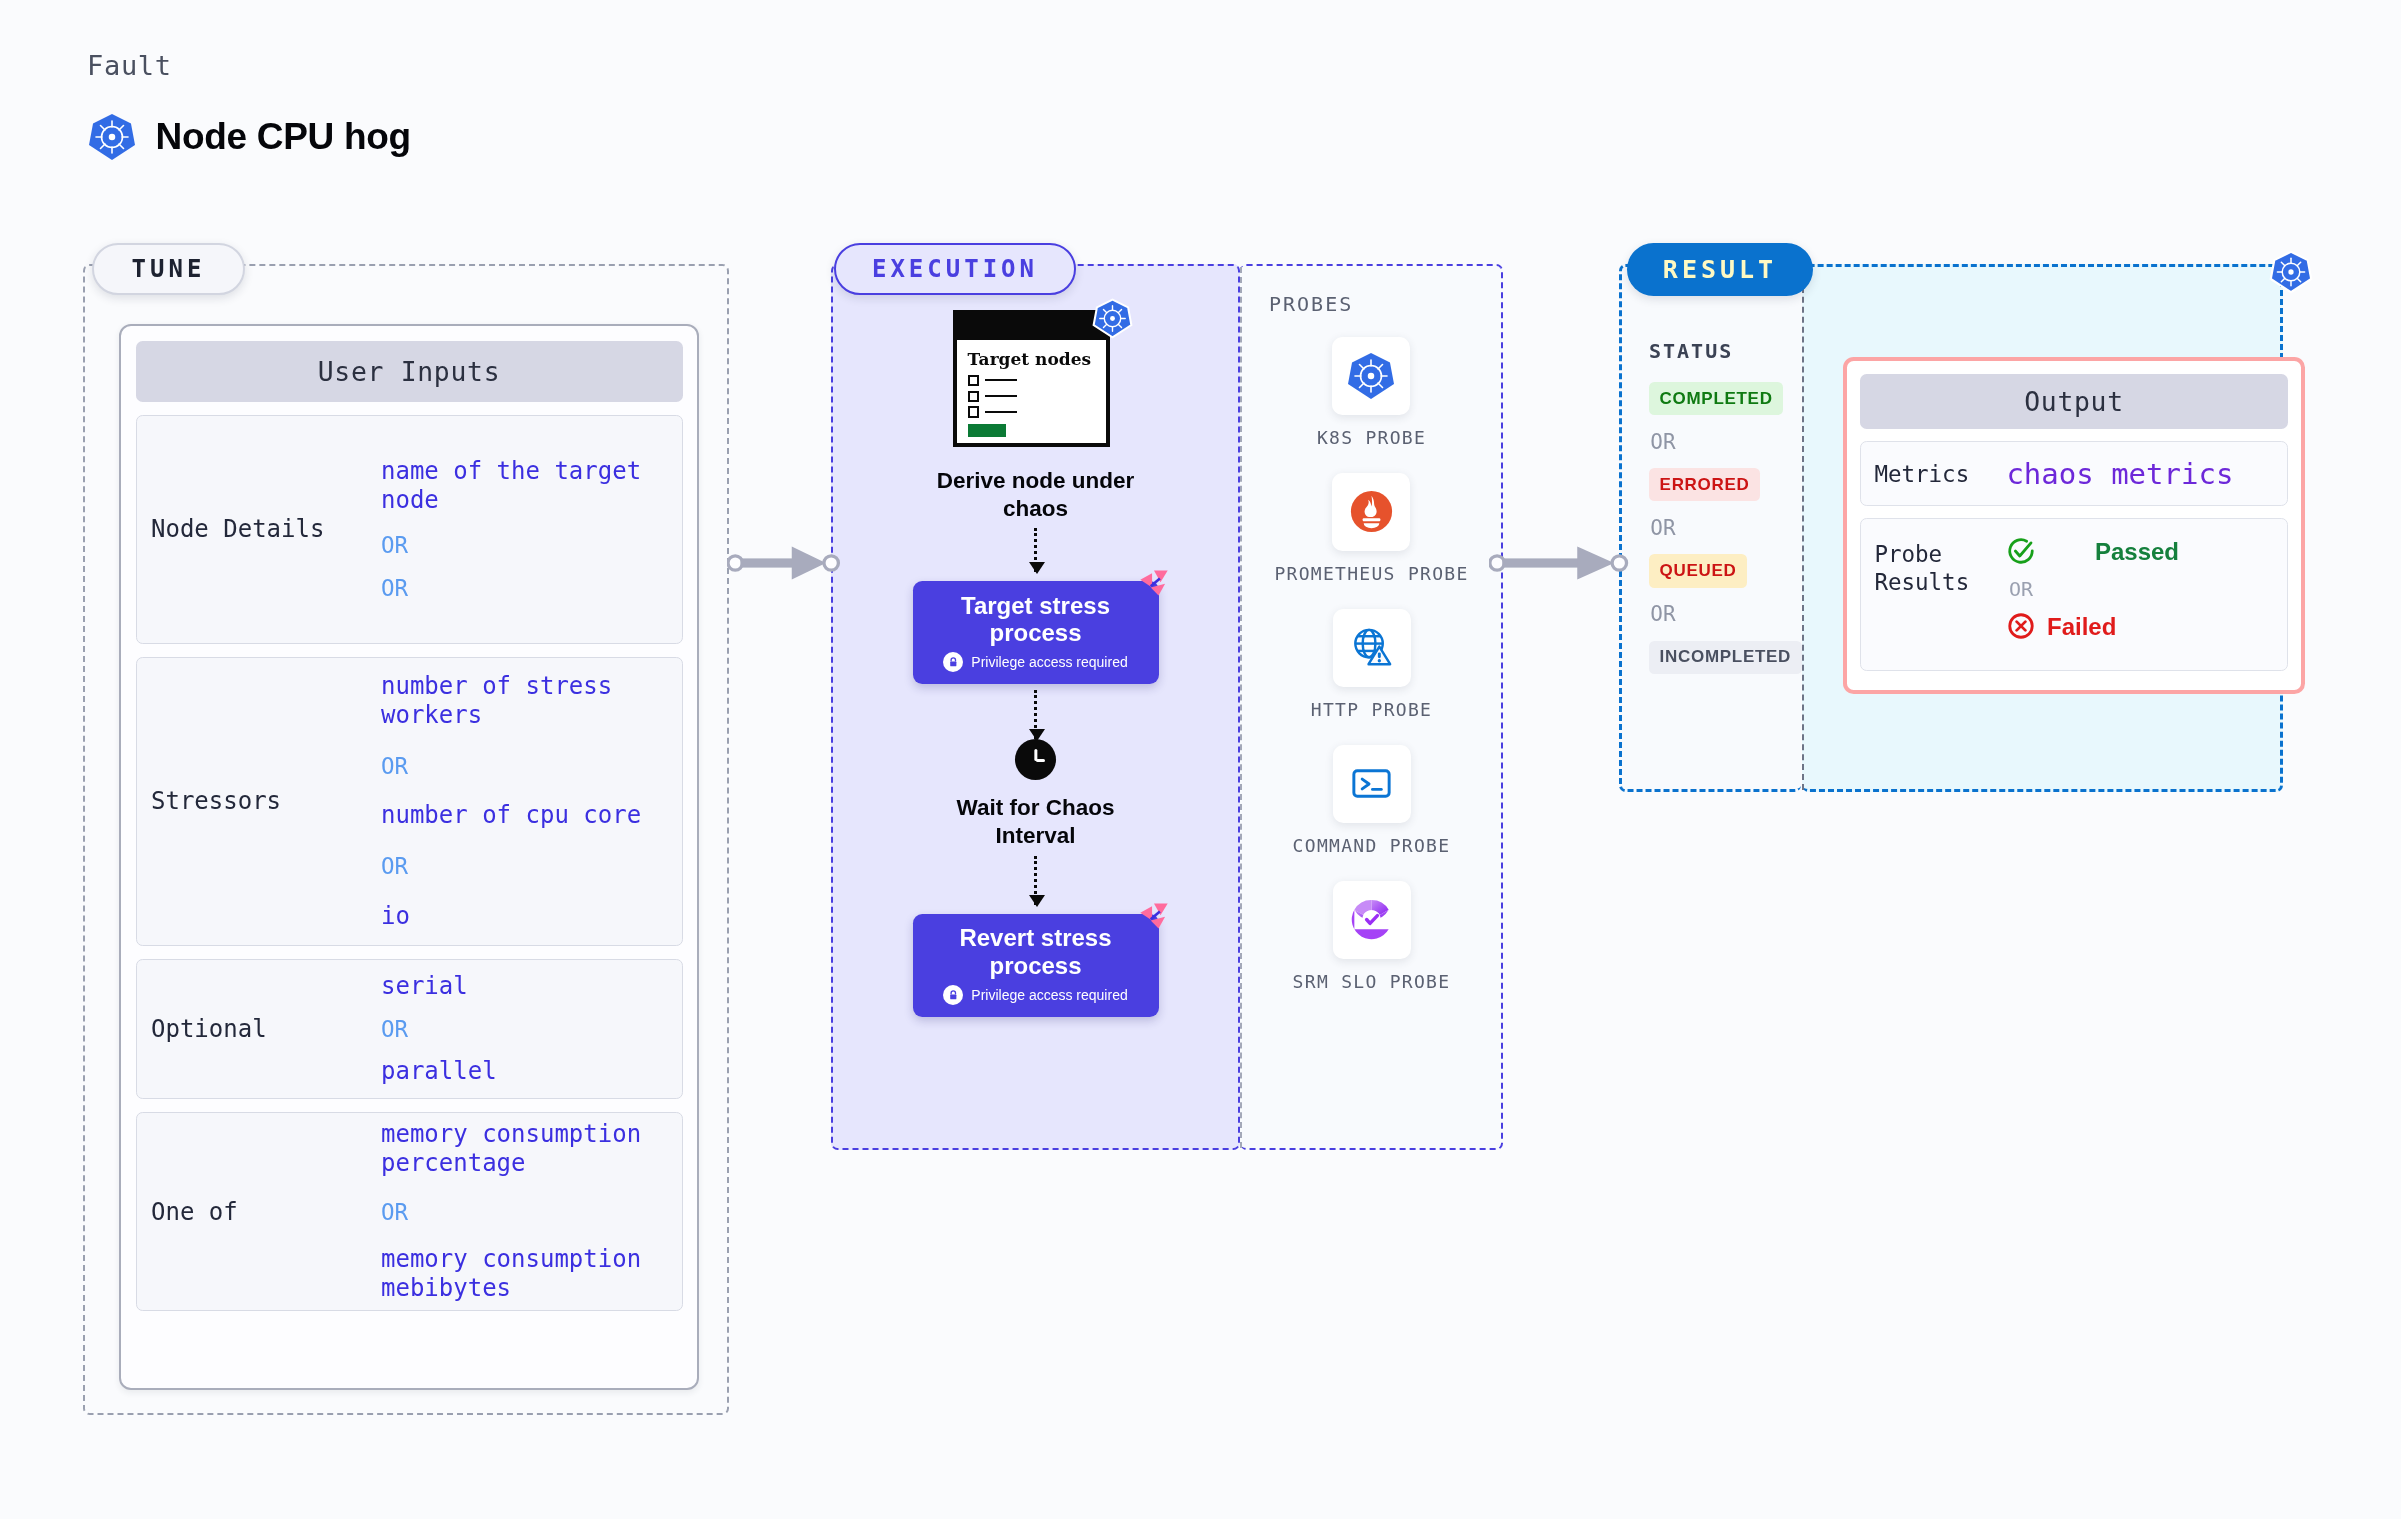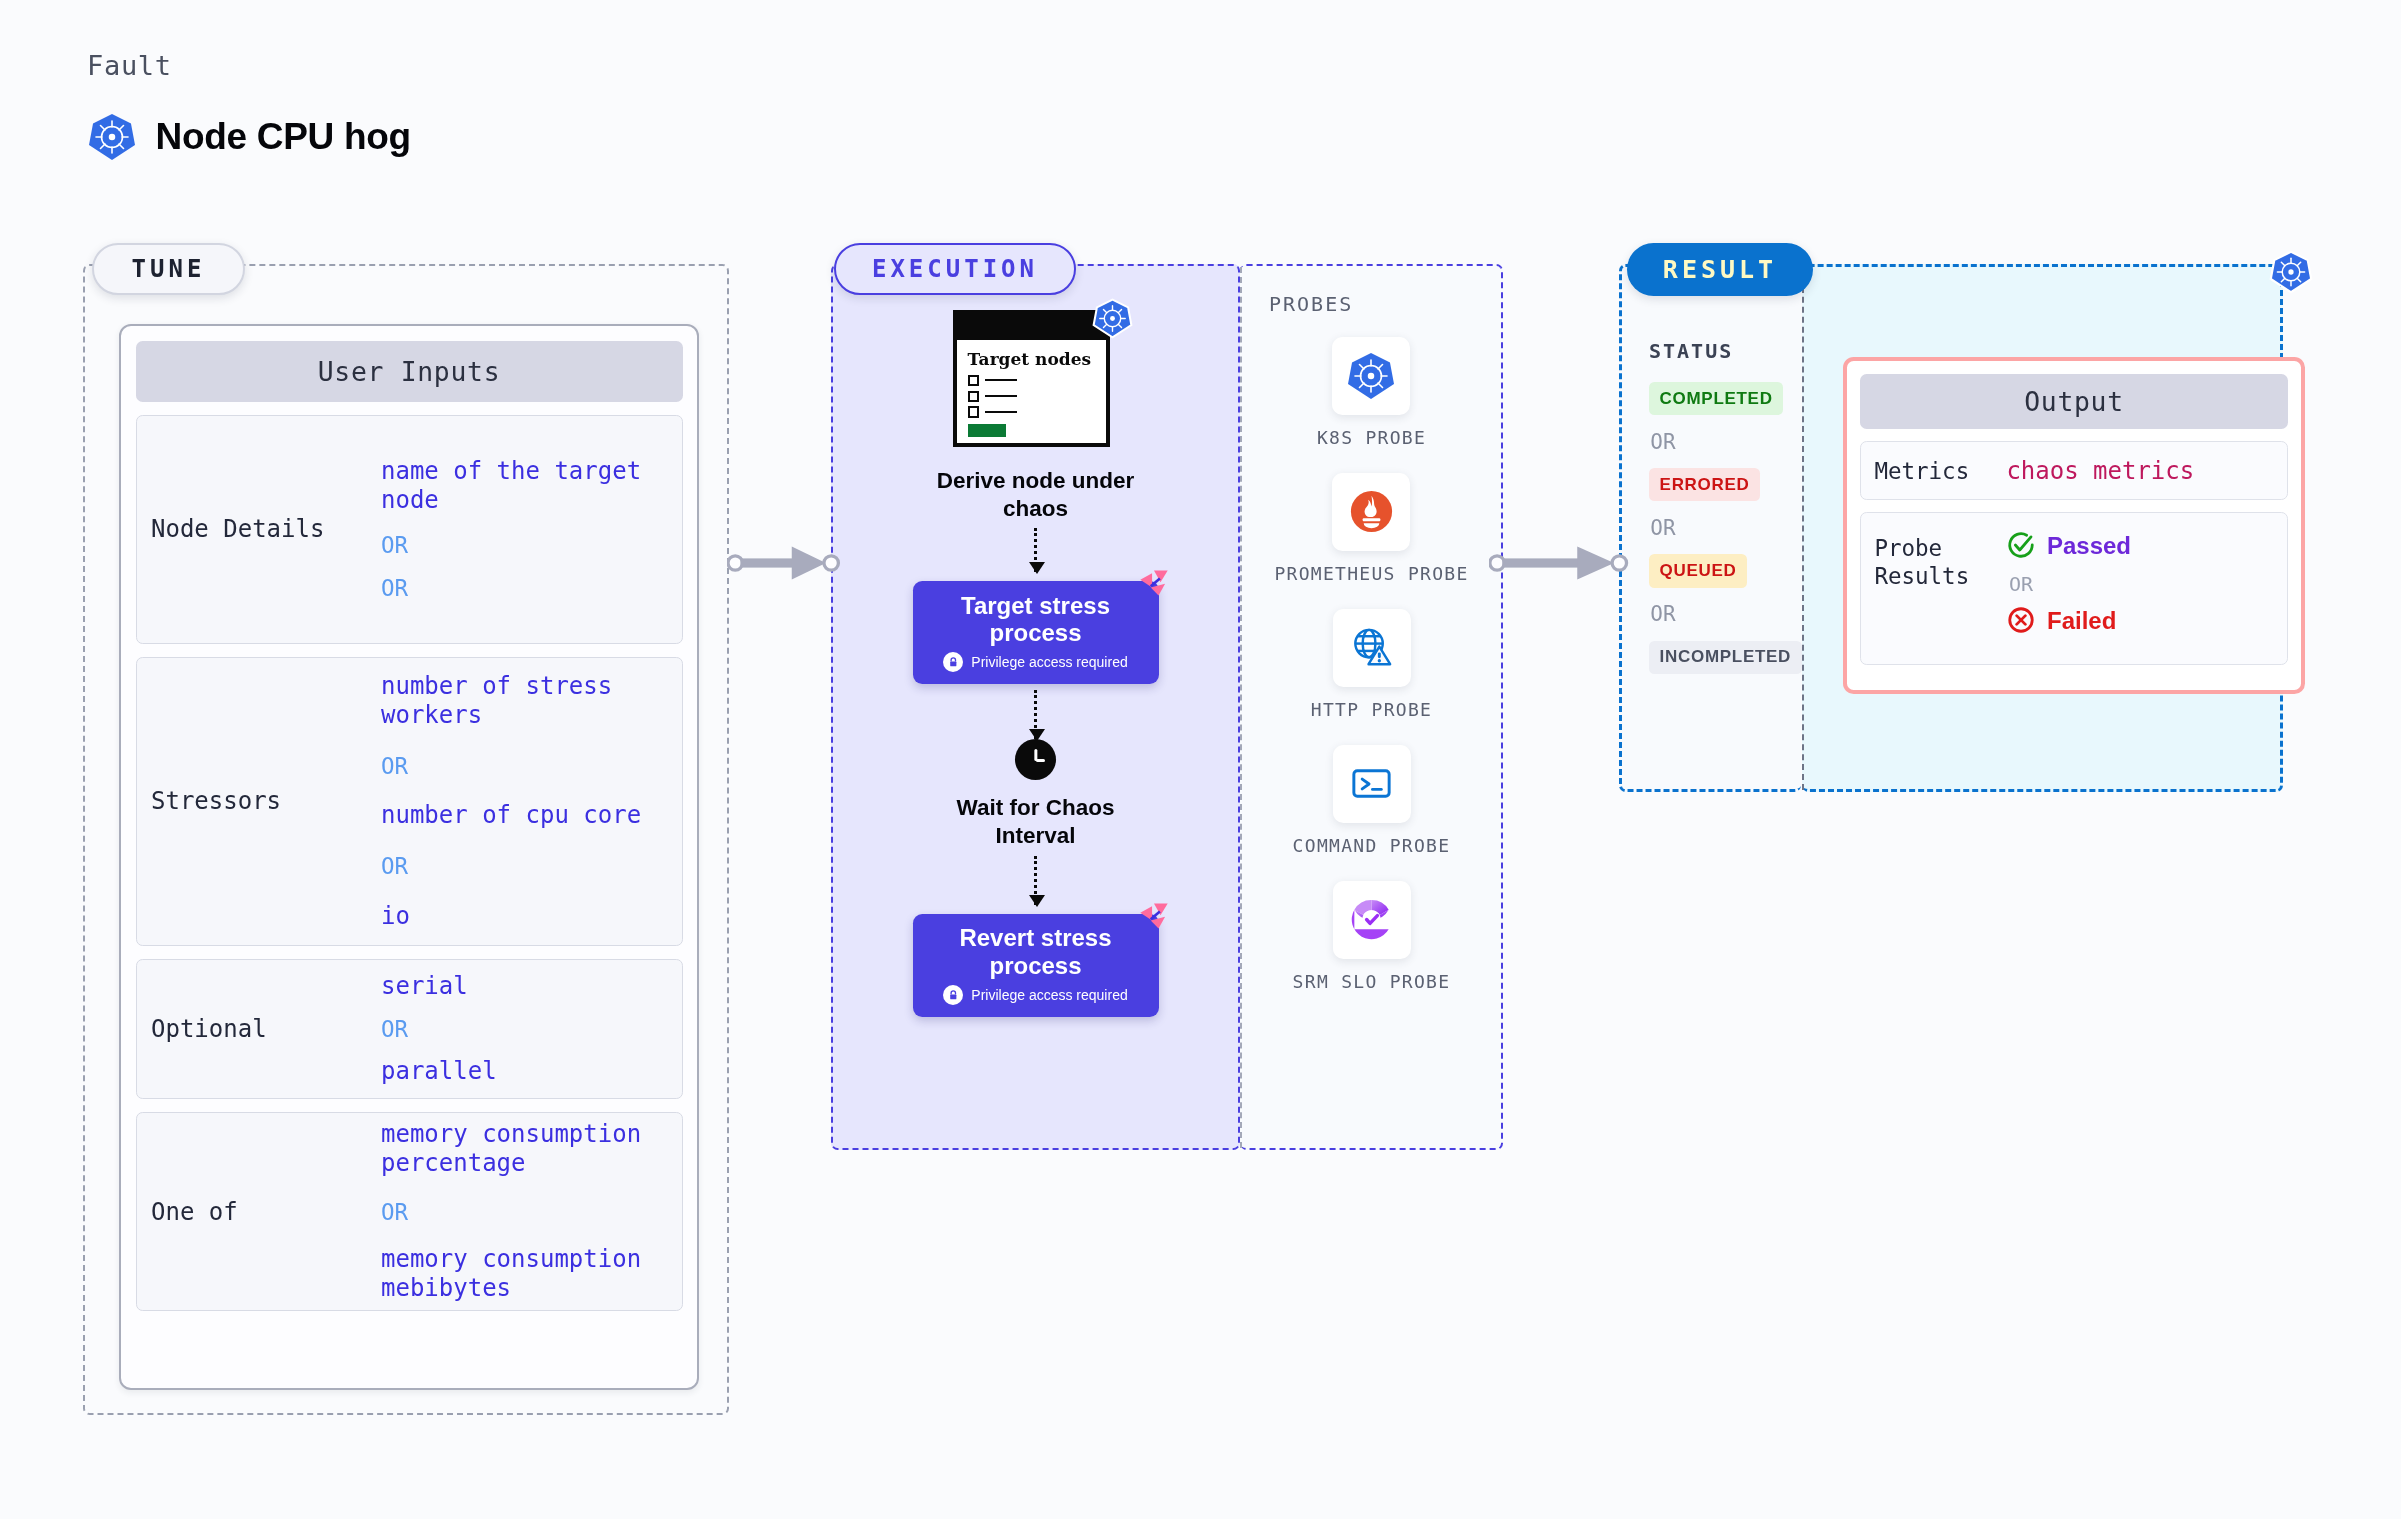--- a/index.html
+++ b/index.html
@@ -259,27 +259,27 @@
     background: #fafbfe; border: 1.3px solid #dfe2ea; border-radius: 6.6px;
     display: flex; align-items: center; padding: 14.5px 13.2px;
   }
   .out-label {
     width: 132px; flex: 0 0 132px;
     font-family: "DejaVu Sans Mono", monospace;
     font-size: 22.5px; color: #23283a; line-height: 1.25;
   }
   .out-val {
     font-family: "DejaVu Sans Mono", monospace;
-    font-size: 24px; color: #be185d;
+    font-size: 29px; color: #6d28d9;
   }
   .pr-col { display: flex; flex-direction: column; gap: 9.2px; }
   .pr-line { display: flex; align-items: center; gap: 10.6px; }
   .pr-pass {
     font-family: "Liberation Sans", sans-serif;
-    font-weight: 700; font-size: 24px; color: #6d28d9;
+    font-weight: 700; font-size: 24px; color: #15803d; margin-left: 48px;
   }
   .pr-fail {
     font-family: "Liberation Sans", sans-serif;
     font-weight: 700; font-size: 24px; color: #e01b1b;
   }
   .pr-or {
     font-family: "DejaVu Sans Mono", monospace;
     font-size: 20px; color: #9aa0b0; padding-left: 2.6px;
   }
 

